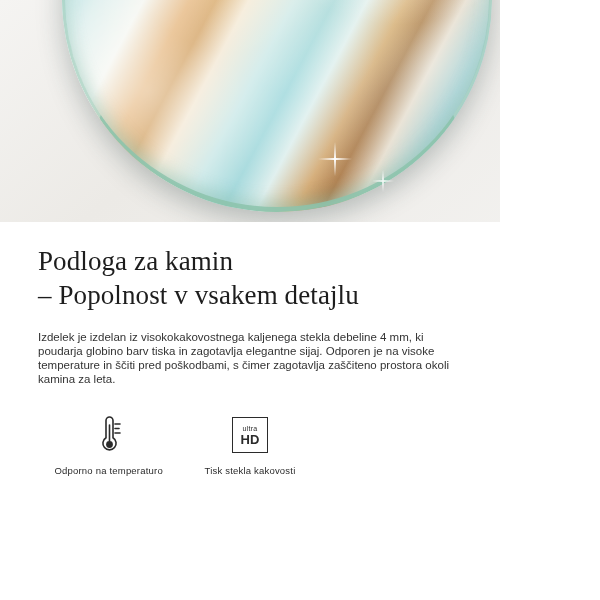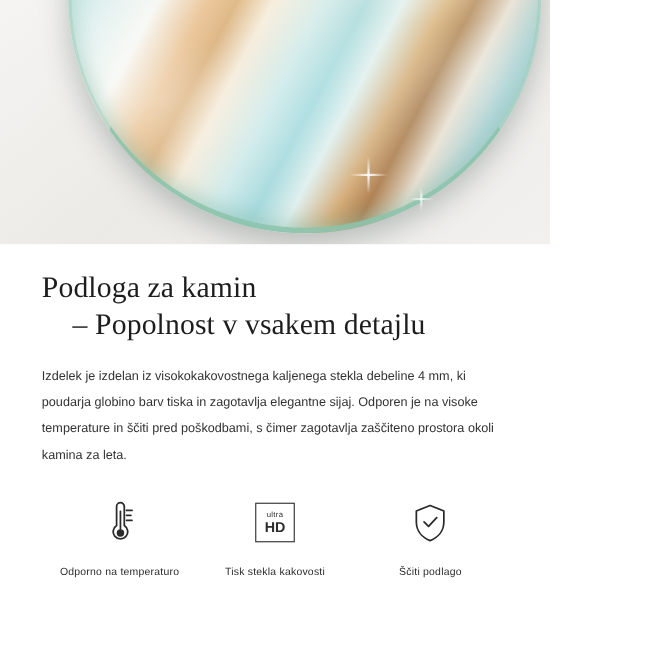--- a/index.html
+++ b/index.html
@@ -124,25 +124,25 @@
   }
   h1.title {
     font-family: "Liberation Serif", serif;
     font-weight: 400;
     font-size: 27px;
     line-height: 34px;
     color: #1d1d1d;
     margin: 0 0 18px 0;
     letter-spacing: 0.1px;
   }
-  h1.title .line2 { display: block; margin-left: 28px; }
+  h1.title .line2 { display: block; }
 
   .desc {
     font-size: 11.5px;
-    line-height: 24px;
+    line-height: 14px;
     color: #333333;
     margin: 0;
     max-width: 528px;
   }
   .desc p { margin: 0; }
 
   
   .features {
     margin-top: 26px;
     display: grid;
@@ -155,21 +155,21 @@
     align-items: center;
     justify-content: flex-start;
   }
   .feature-icon {
     height: 46px;
     display: flex;
     align-items: center;
     justify-content: center;
   }
   .feature-label {
-    margin-top: 17px;
+    margin-top: 7px;
     font-size: 9.5px;
     color: #2b2b2b;
     text-align: center;
     letter-spacing: 0.2px;
   }
   .ultrahd {
     width: 34px;
     height: 34px;
     border: 1.6px solid #2b2b2b;
     display: flex;
@@ -234,28 +234,19 @@
       <div class="feature">
         <div class="feature-icon">
           <div class="ultrahd">
             <span class="u">ultra</span>
             <span class="hd">HD</span>
           </div>
         </div>
         <div class="feature-label">Tisk stekla kakovosti</div>
       </div>
 
-      <div class="feature">
-        <div class="feature-icon">
-          <svg width="40" height="44" viewBox="0 0 40 44" fill="none" stroke="#2b2b2b" stroke-width="1.6" stroke-linejoin="round" stroke-linecap="round">
-            <path d="M20 6.5 7.5 11.5v10c0 8.2 5.4 14.2 12.5 17 7.1-2.8 12.5-8.8 12.5-17v-10z"></path>
-            <polyline points="14.5,21.5 18.6,25.6 26,17.5"></polyline>
-          </svg>
-        </div>
-        <div class="feature-label">Ščiti podlago</div>
-      </div>
 
 
 
 
     </div>
   </div>
 </div>
 
 </body></html>

